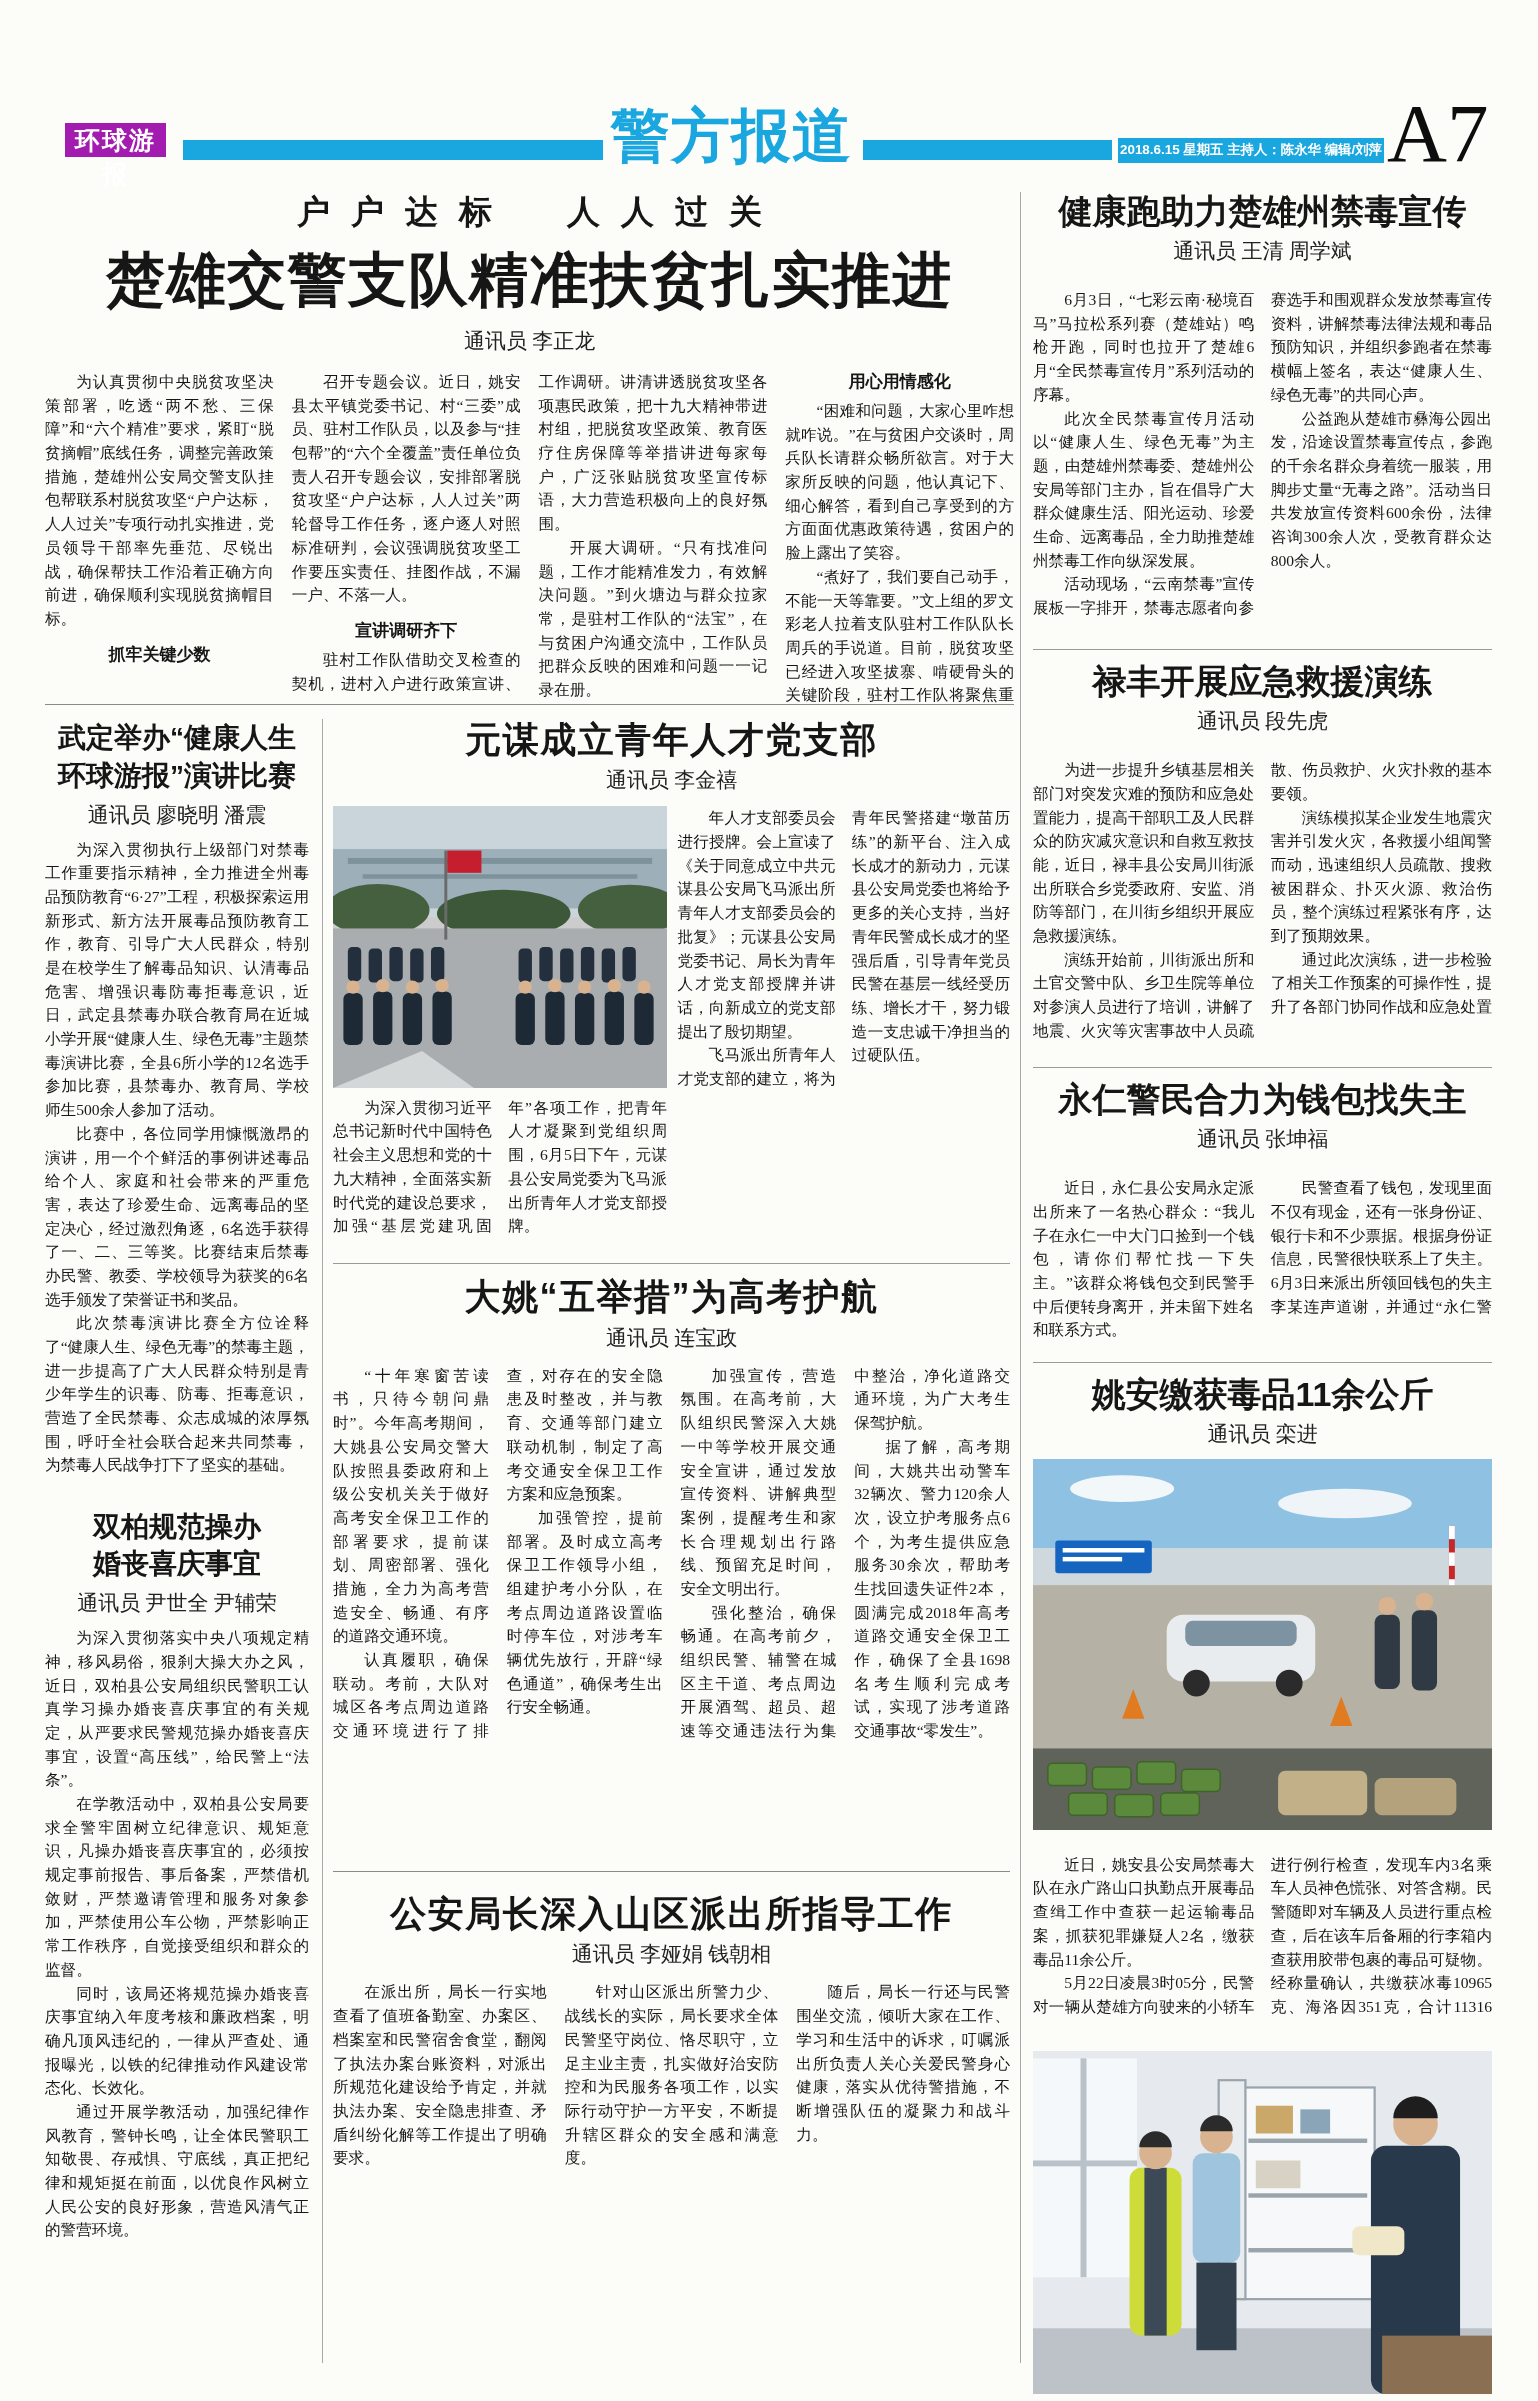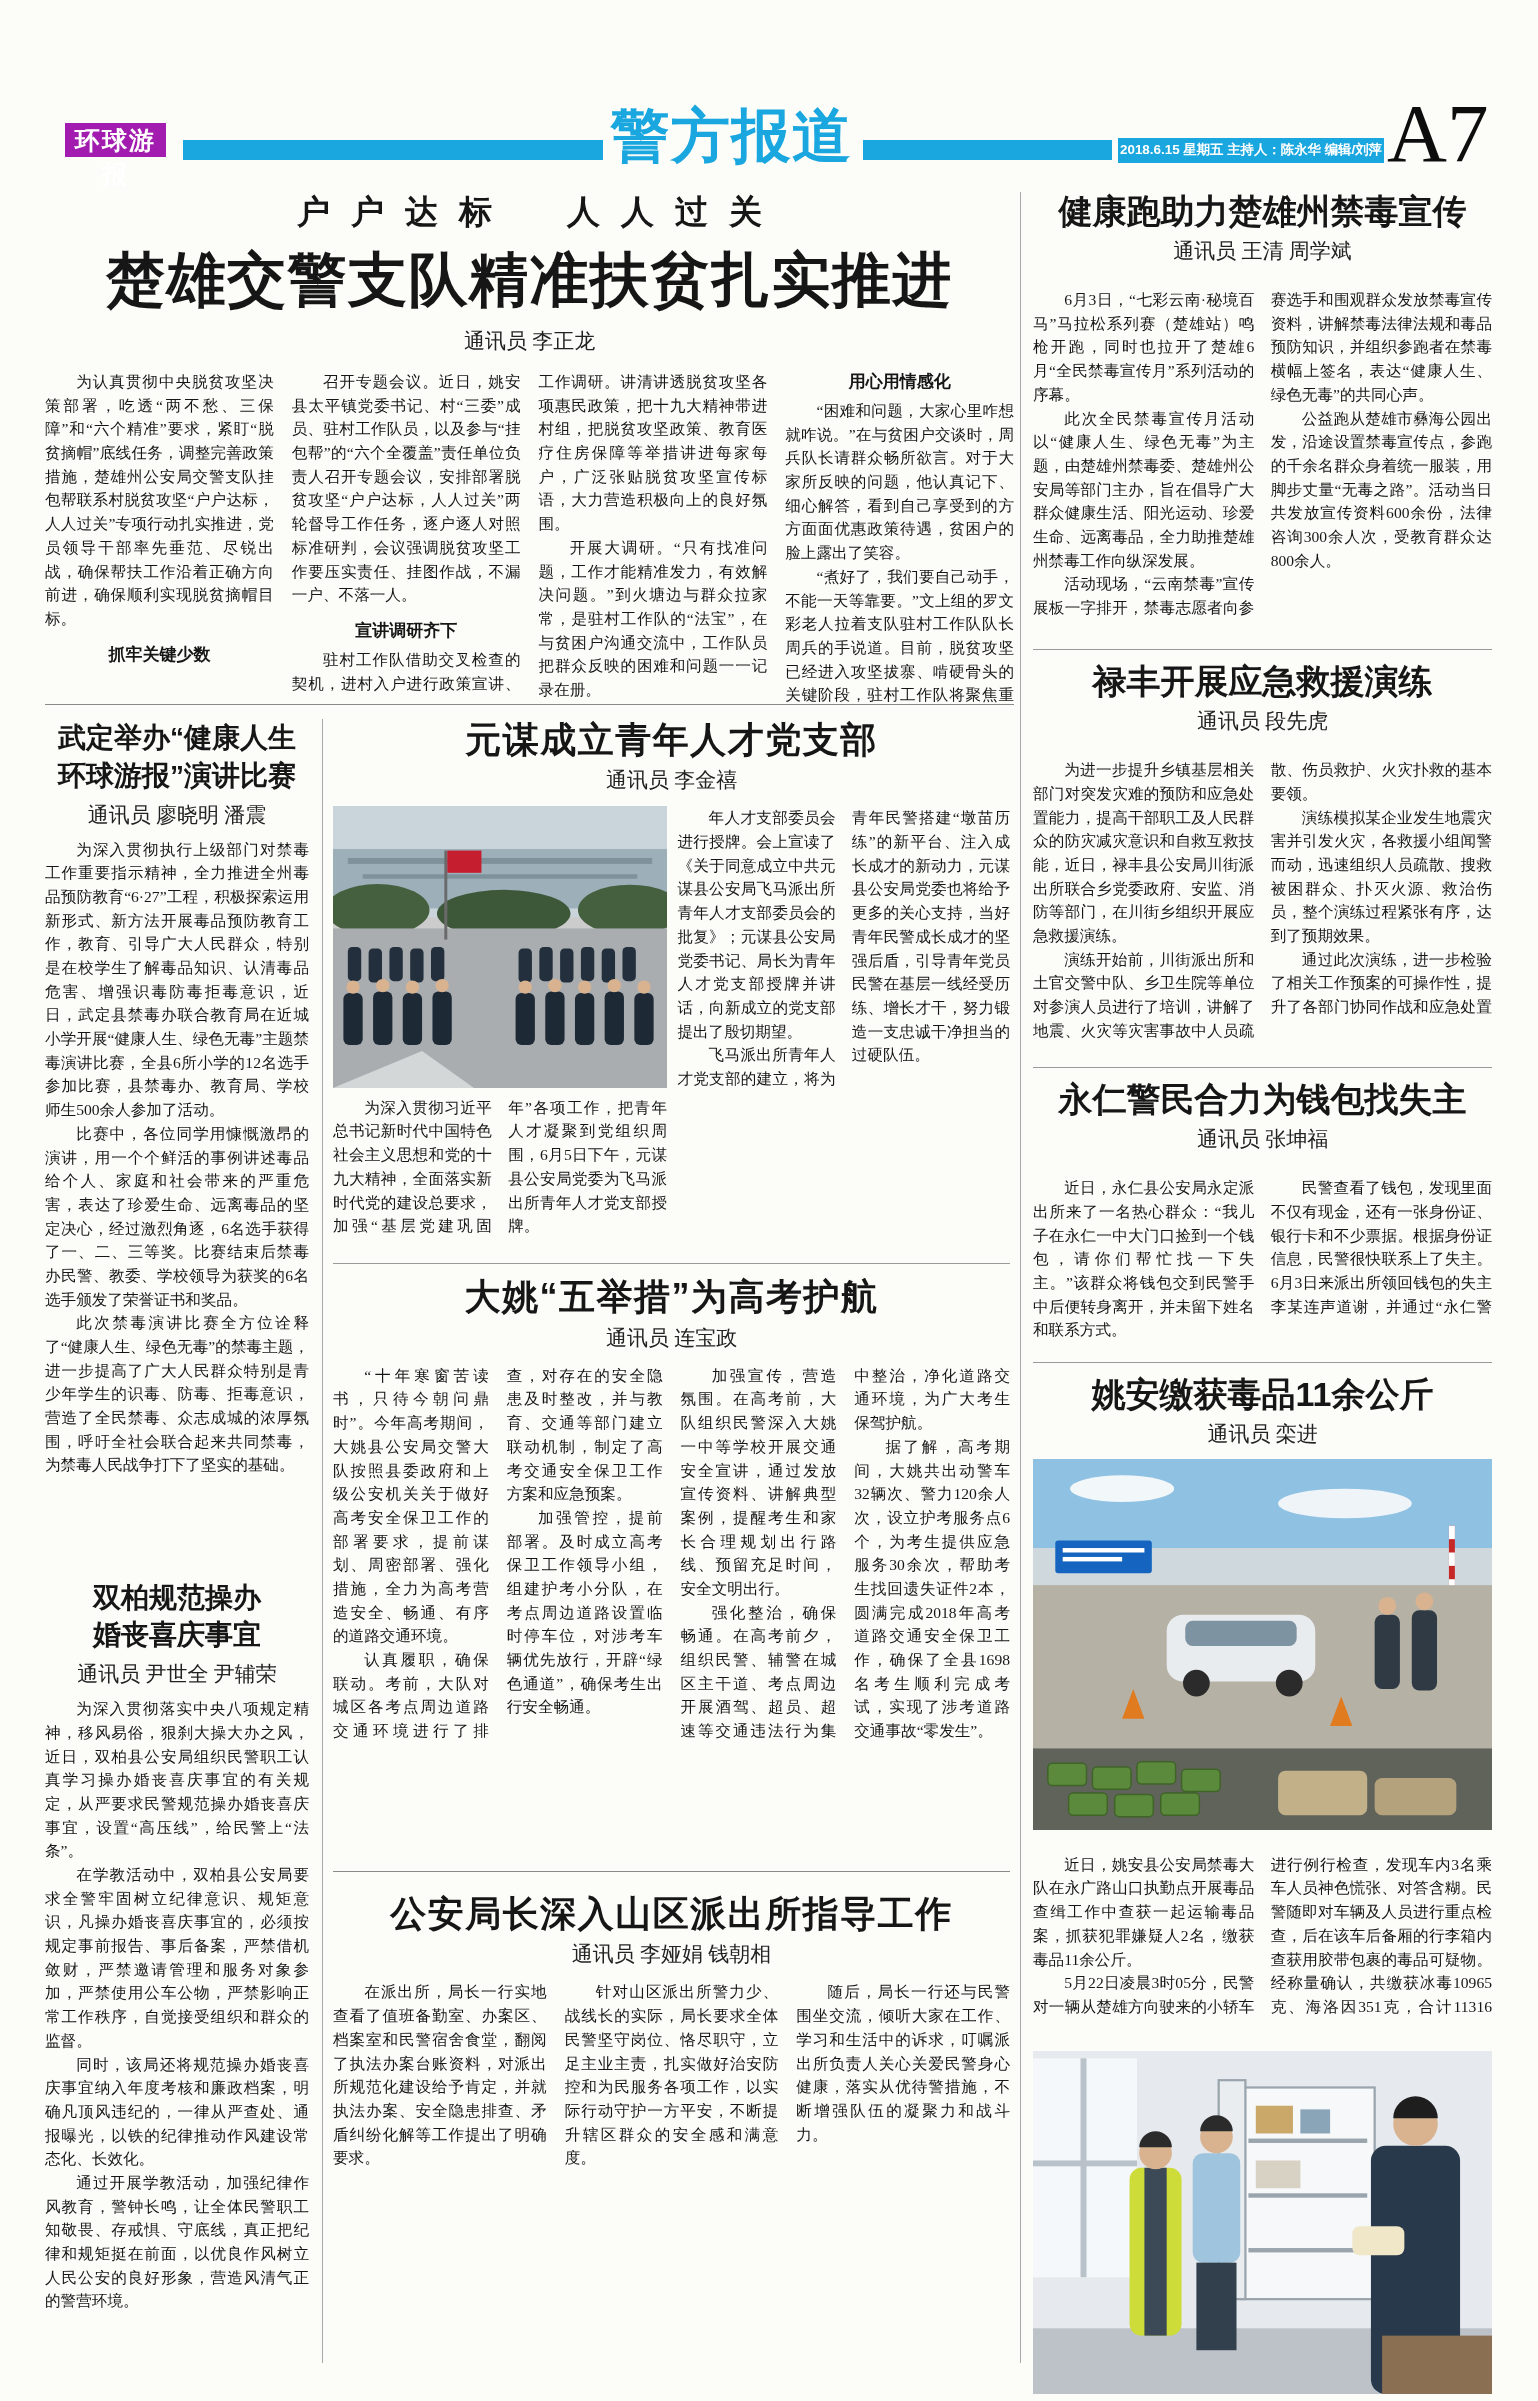--- a/index.html
+++ b/index.html
@@ -106,21 +106,21 @@
         <span>武定举办“健康人生</span><br>
         <span>环球游报”演讲比赛</span>
       </h2>
       <div class="byline">通讯员 廖晓明 潘震</div>
       <div class="body" style="height:670px;">
         <p>为深入贯彻执行上级部门对禁毒工作重要指示精神，全力推进全州毒品预防教育“6·27”工程，积极探索运用新形式、新方法开展毒品预防教育工作，教育、引导广大人民群众，特别是在校学生了解毒品知识、认清毒品危害、增强识毒防毒拒毒意识，近日，武定县禁毒办联合教育局在近城小学开展“健康人生、绿色无毒”主题禁毒演讲比赛，全县6所小学的12名选手参加比赛，县禁毒办、教育局、学校师生500余人参加了活动。</p>
         <p>比赛中，各位同学用慷慨激昂的演讲，用一个个鲜活的事例讲述毒品给个人、家庭和社会带来的严重危害，表达了珍爱生命、远离毒品的坚定决心，经过激烈角逐，6名选手获得了一、二、三等奖。比赛结束后禁毒办民警、教委、学校领导为获奖的6名选手颁发了荣誉证书和奖品。</p>
         <p>此次禁毒演讲比赛全方位诠释了“健康人生、绿色无毒”的禁毒主题，进一步提高了广大人民群众特别是青少年学生的识毒、防毒、拒毒意识，营造了全民禁毒、众志成城的浓厚氛围，呼吁全社会联合起来共同禁毒，为禁毒人民战争打下了坚实的基础。</p>
       </div>
     </article>
-    <article style="margin-top:71px;">
+    <article style="">
       <h2 class="side-title">
         <span>双柏规范操办</span><br>
         <span>婚丧喜庆事宜</span>
       </h2>
       <div class="byline">通讯员 尹世全 尹辅荣</div>
       <div class="body" style="height:616px;">
         <p>为深入贯彻落实中央八项规定精神，移风易俗，狠刹大操大办之风，近日，双柏县公安局组织民警职工认真学习操办婚丧喜庆事宜的有关规定，从严要求民警规范操办婚丧喜庆事宜，设置“高压线”，给民警上“法条”。</p>
         <p>在学教活动中，双柏县公安局要求全警牢固树立纪律意识、规矩意识，凡操办婚丧喜庆事宜的，必须按规定事前报告、事后备案，严禁借机敛财，严禁邀请管理和服务对象参加，严禁使用公车公物，严禁影响正常工作秩序，自觉接受组织和群众的监督。</p>
         <p>同时，该局还将规范操办婚丧喜庆事宜纳入年度考核和廉政档案，明确凡顶风违纪的，一律从严查处、通报曝光，以铁的纪律推动作风建设常态化、长效化。</p>
         <p>通过开展学教活动，加强纪律作风教育，警钟长鸣，让全体民警职工知敬畏、存戒惧、守底线，真正把纪律和规矩挺在前面，以优良作风树立人民公安的良好形象，营造风清气正的警营环境。</p>

